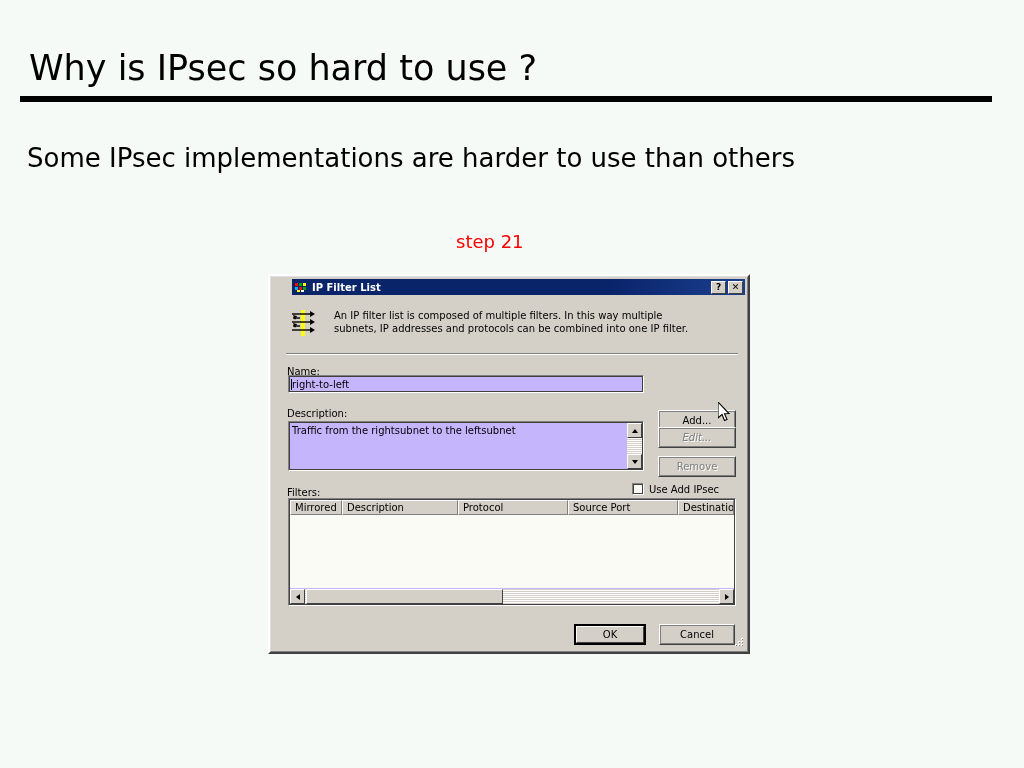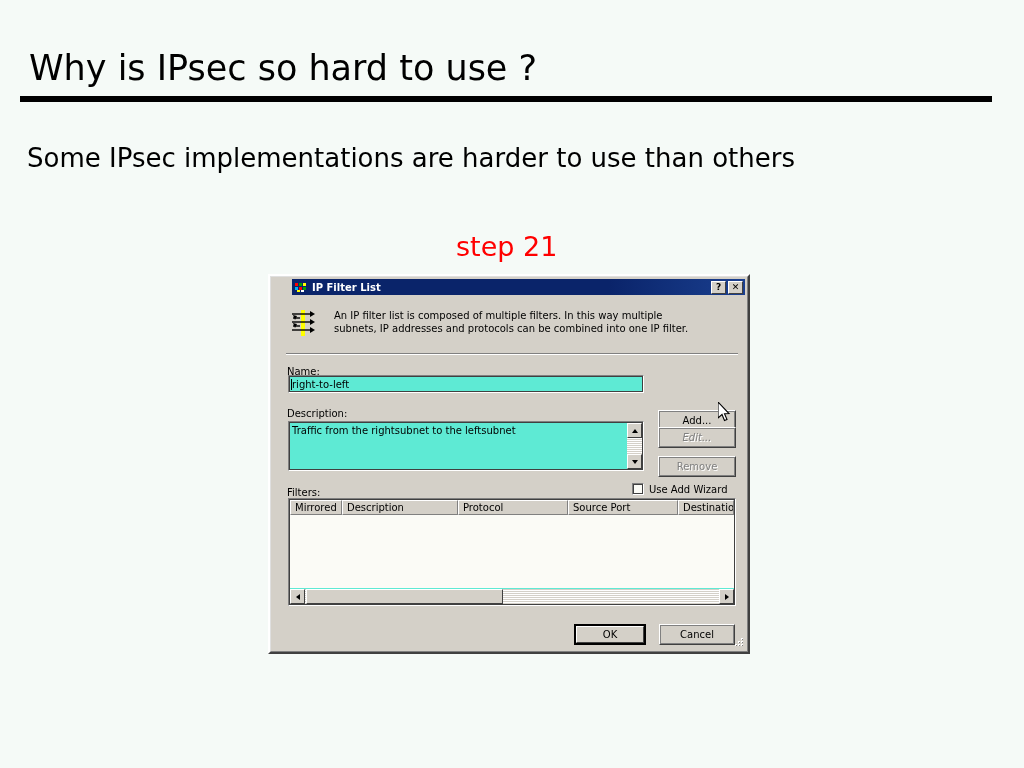--- a/index.html
+++ b/index.html
@@ -41,21 +41,21 @@
     left: 27px;
     top: 143px;
     font-size: 26px;
     color: #000000;
     white-space: nowrap;
   }
   .step-label {
     position: absolute;
     left: 456px;
     top: 231px;
-    font-size: 27px;
+    font-size: 18px;
     color: #ff0000;
     white-space: nowrap;
   }
 
   
   .dialog {
     position: absolute;
     left: 268px;
     top: 274px;
     width: 482px;
@@ -160,21 +160,21 @@
     font-size: 10px;
     color: #000;
     white-space: nowrap;
   }
   .lbl-name { left: 16px; top: 89px; }
   .lbl-desc { left: 16px; top: 131px; }
   .lbl-filters { left: 16px; top: 210px; }
 
   
   .sunken {
-    background: #5eead4;
+    background: #c4b5fd;
     border-top: 1px solid #808080;
     border-left: 1px solid #808080;
     border-right: 1px solid #ffffff;
     border-bottom: 1px solid #ffffff;
     box-sizing: border-box;
     position: absolute;
     outline: 1px solid #404040;
     outline-offset: -2px;
   }
   .name-input {
@@ -481,21 +481,21 @@
     </div>
 
     <button class="btn btn-add">Add...</button>
     <button class="btn btn-edit disabled">Edit...</button>
     <button class="btn btn-remove disabled">Remove</button>
 
     <div class="fld-label lbl-filters">Filters:</div>
 
     <div class="chk-wrap">
       <span class="chk-box"></span>
-      <span class="chk-label">Use Add Wizard</span>
+      <span class="chk-label">Use Add IPsec</span>
     </div>
 
     <div class="sunken filters-list">
       <div class="list-header">
         <span class="col-head" style="width:52px">Mirrored</span>
         <span class="col-head" style="width:116px">Description</span>
         <span class="col-head" style="width:110px">Protocol</span>
         <span class="col-head" style="width:110px">Source Port</span>
         <span class="col-head" style="flex:1">Destination</span>
       </div>

